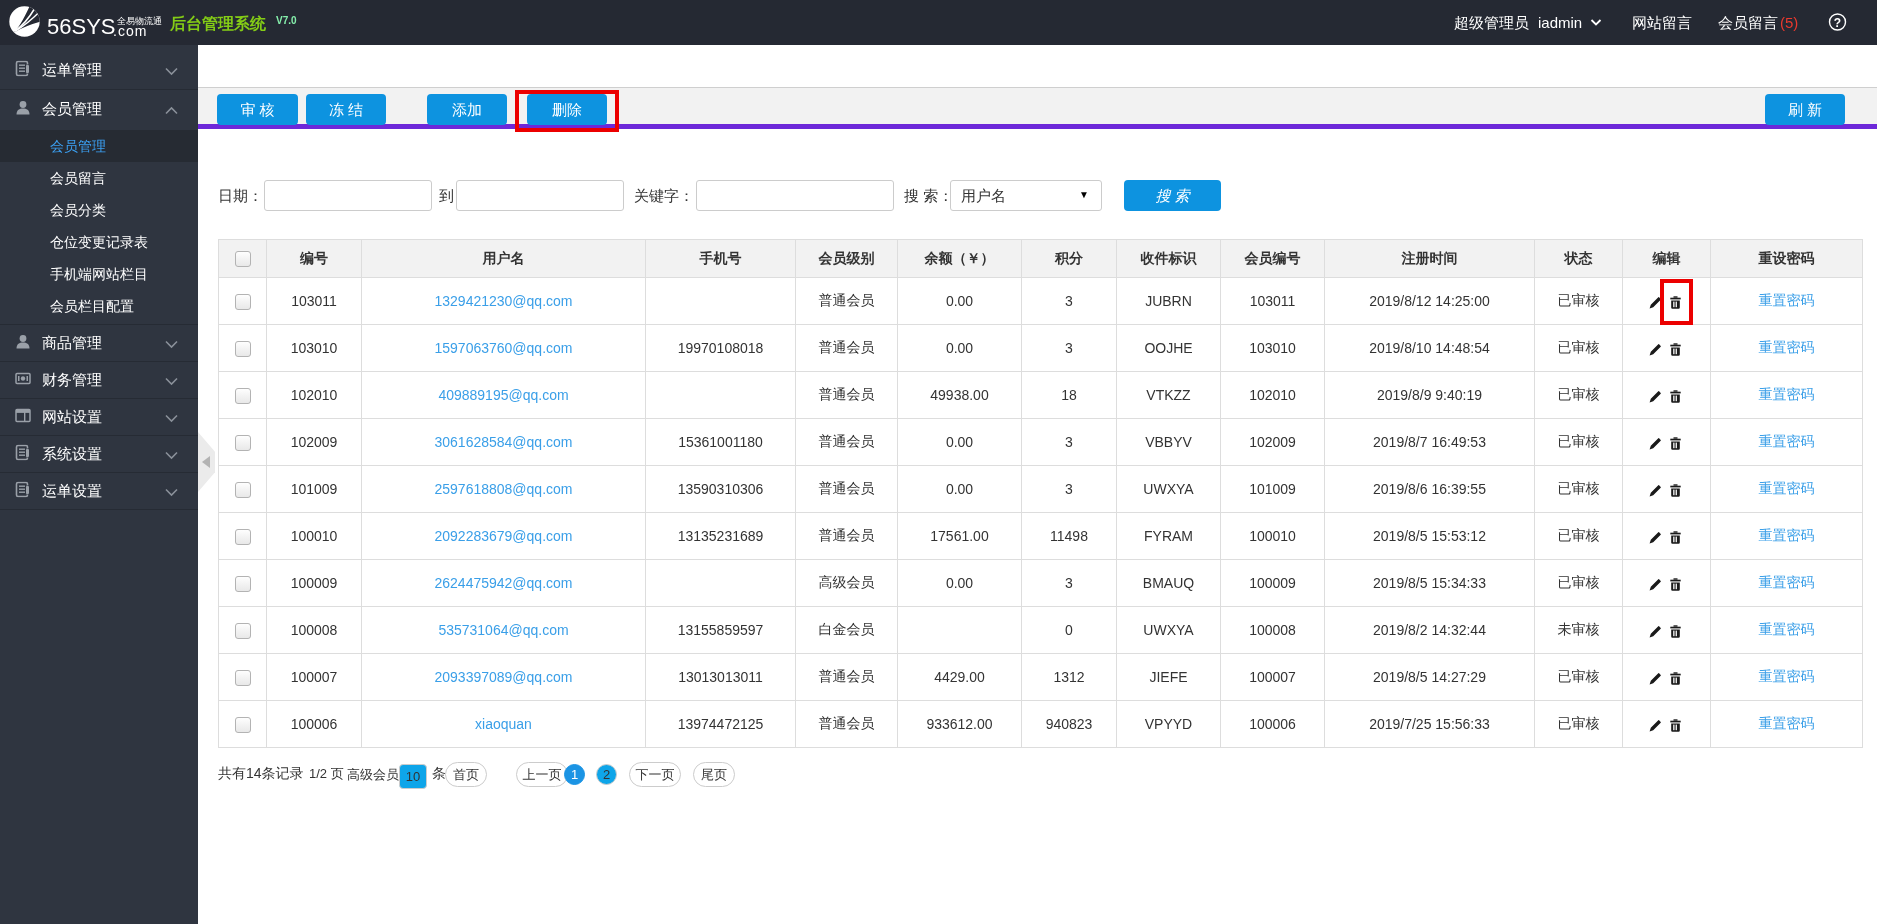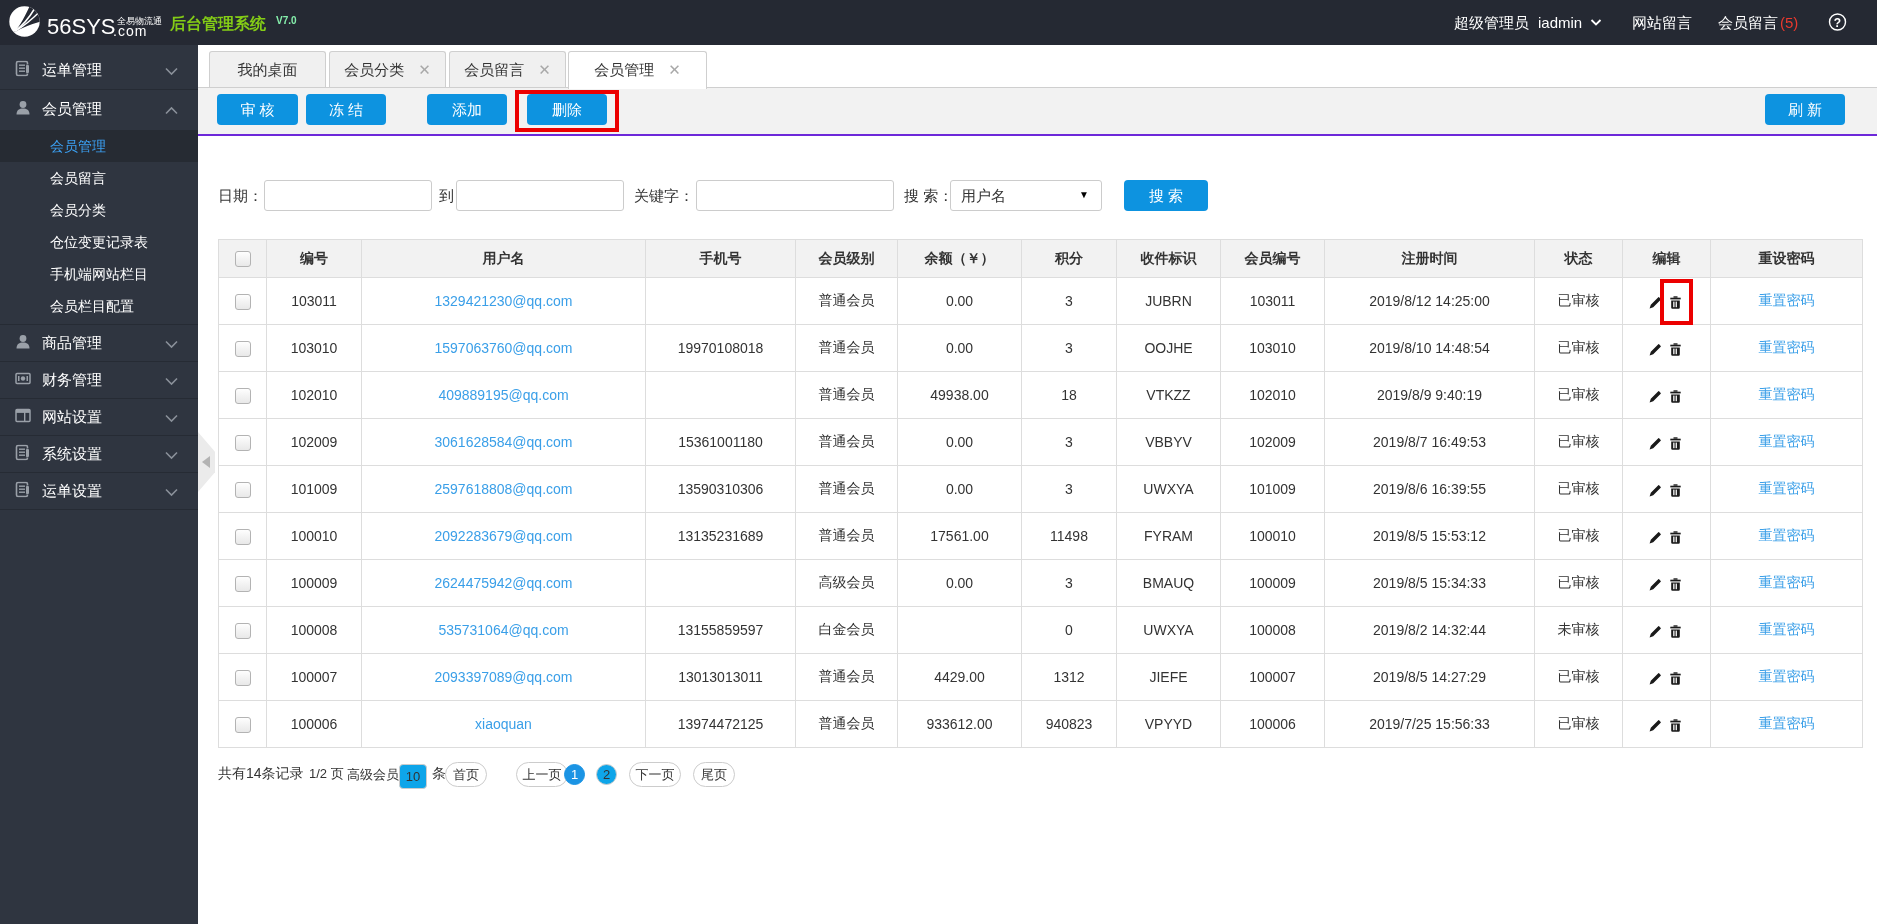--- a/index.html
+++ b/index.html
@@ -17,21 +17,21 @@
 .menu-item .txt { position:absolute; left:42px; top:50%; transform:translateY(-50%); }
 .menu-item .chev { position:absolute; right:20px; top:50%; transform:translateY(-50%); }
 .menu-item .ico { position:absolute; left:15px; top:50%; transform:translateY(-50%); }
 .sub-item { height:32px; line-height:32px; color:#fff; font-size:14px; padding-left:50px; }
 .sub-item.active { background:#262b33; color:#3ba0f2; }
 .content { position:absolute; left:198px; top:45px; width:1679px; height:879px; background:#fff; }
 .tabbar { position:absolute; left:0; top:0; width:1679px; height:42px; background:#fff; }
 .tab { position:absolute; top:6px; height:36px; line-height:36px; text-align:center; background:#f0f0f0; border:1px solid #cfcfcf; border-bottom:none; border-radius:3px 3px 0 0; font-size:15px; color:#333; }
 .tab.active { background:#fff; height:38px; z-index:3; }
 .tab .x { color:#a8a8a8; font-size:15px; margin-left:14px; }
-.btnstrip { position:absolute; left:0; top:42px; width:1679px; height:49px; background:#f2f2f2; border-top:1px solid #cfcfcf; border-bottom:2px solid #6d28d9; }
+.btnstrip { position:absolute; left:0; top:42px; width:1679px; height:42px; background:#f2f2f2; border-top:1px solid #cfcfcf; border-bottom:5px solid #6d28d9; }
 .bluebtn { position:absolute; top:6px; height:31px; line-height:31px; text-align:center; background:#0d93e0; color:#fff; font-size:15px; border-radius:4px; }
 .redbox { position:absolute; border:4px solid #ec0000; z-index:9; }
 .searchrow { position:absolute; left:0; top:0; width:1679px; height:240px; font-size:15px; color:#333; }
 .inp { position:absolute; top:135px; height:31px; border:1px solid #ccc; border-radius:3px; background:#fff; }
 .lbl { position:absolute; top:142px; color:#333; }
 table.grid { position:absolute; left:20px; top:194px; border-collapse:collapse; table-layout:fixed; width:1644px; font-size:14px; color:#333; }
 table.grid th { background:#f2f2f2; border:1px solid #ddd; height:38px; font-size:14px; font-weight:bold; text-align:center; }
 table.grid td { border:1px solid #ddd; height:47px; text-align:center; background:#fff; }
 a.maillink { color:#3a9fe8; text-decoration:none; }
 .pager { position:absolute; left:20px; top:717px; font-size:14px; color:#333; height:30px; width:900px; white-space:nowrap; }
@@ -169,47 +169,41 @@
         </svg></span>
       <span class="txt">运单设置</span>
       <span class="chev"><svg width="13" height="8" viewBox="0 0 13 8">
           <path d="M1 1 L6.5 6.5 L12 1" stroke="#8a9099" stroke-width="1.6" fill="none"></path>
         </svg></span>
     </div>
 </div>
 <div class="handle"></div>
 <div class="redbox" style="left:1660px; top:279px; width:33px; height:46px;"></div>
 <div class="content">
-  <div class="tabbar">
-    <div class="tab" style="left:11px; width:117px;">我的桌面</div>
-    <div class="tab" style="left:131px; width:117px;">会员分类<span class="x">✕</span></div>
-    <div class="tab" style="left:251px; width:117px;">会员留言<span class="x">✕</span></div>
-    <div class="tab active" style="left:370px; width:139px;">会员管理<span class="x">✕</span></div>
-  </div>
   <div class="btnstrip">
     <div class="bluebtn" style="left:19px; width:81px;">审 核</div>
     <div class="bluebtn" style="left:108px; width:80px;">冻 结</div>
     <div class="bluebtn" style="left:229px; width:80px;">添加</div>
     <div class="bluebtn" style="left:329px; width:80px;">删除</div>
     <div class="bluebtn" style="left:1567px; width:80px;">刷 新</div>
   </div>
   <div class="redbox" style="left:317px; top:45px; width:104px; height:42px;"></div>
   <div class="searchrow">
     <span class="lbl" style="left:20px;">日期：</span>
     <span class="inp" style="left:66px; width:168px;"></span>
     <span class="lbl" style="left:241px;">到</span>
     <span class="inp" style="left:258px; width:168px;"></span>
     <span class="lbl" style="left:436px;">关键字：</span>
     <span class="inp" style="left:498px; width:198px;"></span>
     <span class="lbl" style="left:706px;">搜 索：</span>
     <span class="inp" style="left:752px; width:152px;">
         <span style="position:absolute;left:10px;top:6px;">用户名</span>
         <span style="position:absolute;right:12px;top:8px;font-size:10px;color:#000;">▼</span>
       </span>
-    <div class="bluebtn" style="left:926px; width:84px; top:135px; position:absolute;">搜 索</div>
+    <div class="bluebtn" style="left:926px; width:97px; top:135px; position:absolute;font-style:italic;">搜 索</div>
   </div>
   <table class="grid">
     <colgroup>
       <col style="width:48px">
         <col style="width:95px">
         <col style="width:284px">
         <col style="width:150px">
         <col style="width:102px">
         <col style="width:124px">
         <col style="width:95px">

